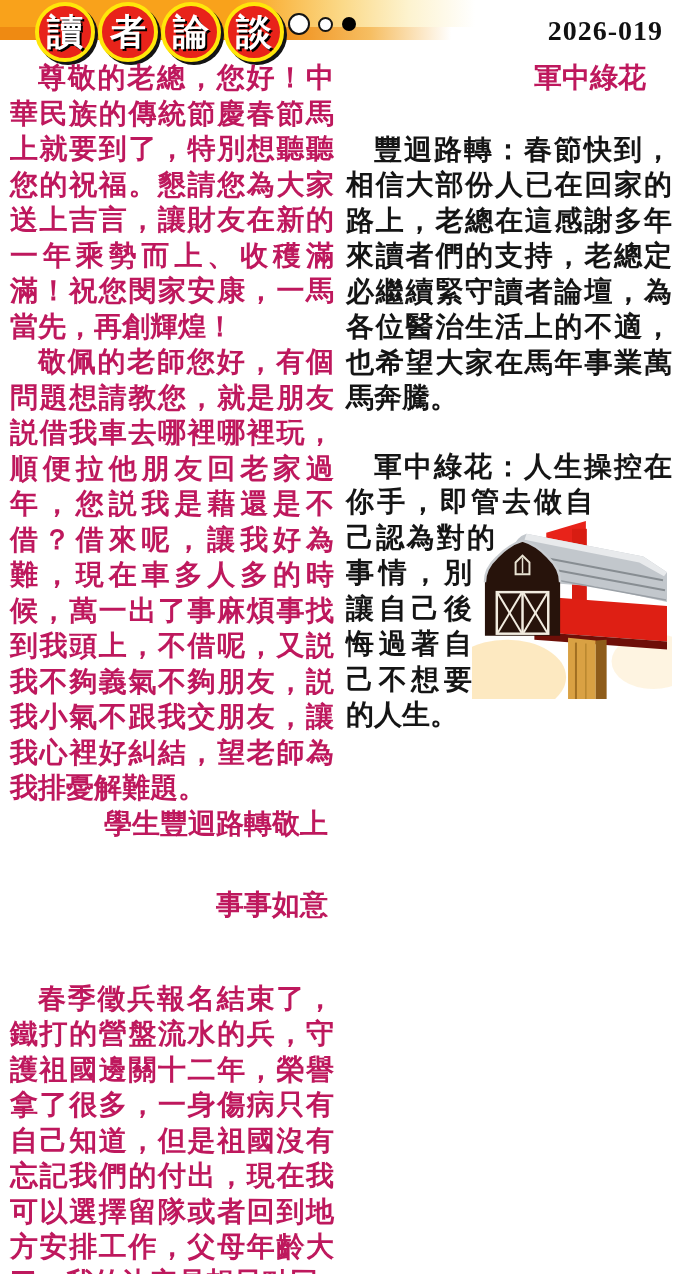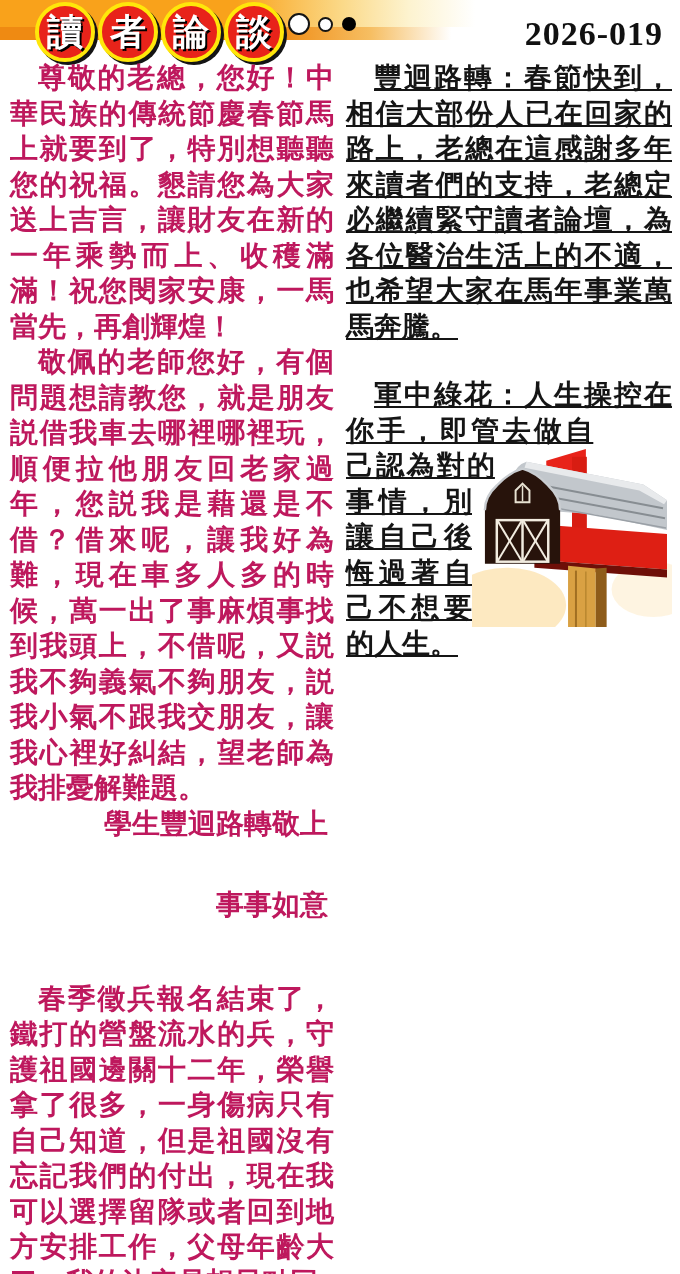--- a/index.html
+++ b/index.html
@@ -25,31 +25,31 @@
     text-shadow:2px 2px 0 #000000;
   }
   .badge.b0{left:35px}.badge.b1{left:98px}.badge.b2{left:161px}.badge.b3{left:224px}
   .dot{position:absolute;border-radius:50%;}
   .dot-lg{left:288px;top:13px;width:18px;height:18px;background:#fff;border:2px solid #141414;}
   .dot-sm{left:318px;top:17px;width:11px;height:11px;background:#fff;border:2px solid #141414;}
   .dot-fill{left:342px;top:17px;width:14px;height:14px;background:#000;}
   .issue{
     position:absolute;right:17px;top:15px;
     font-family:"Liberation Serif","DejaVu Serif",serif;
-    font-weight:700;font-size:34px;color:#111;letter-spacing:1px;
+    font-weight:700;font-size:28px;color:#111;letter-spacing:1px;
   }
   
   .col{position:absolute;top:60px;font-size:28px;line-height:35.5px;font-weight:700;
        text-align:justify;}
   .col-left{left:10px;width:324px;}
   .col-right{left:346px;width:326px;}
   .col p{margin:0;}
   .indent{text-indent:1em;}
   .letter{color:#be185d;}
-  .reply{color:#151515;text-decoration:underline;}
+  .reply{color:#151515;}
   .sig{text-align:right;padding-right:6px;}
   .sig-inset{padding-right:26px;}
   .gap-a{margin-bottom:46px !important;}
   .gap-b{margin-bottom:58px !important;}
   .gap-c{margin-bottom:36px !important;}
   .gap-d{margin-bottom:33px !important;}
   .gap-e{margin-bottom:30px !important;}
   
   .mailbox-float{
     float:right;width:200px;height:252px;
@@ -82,20 +82,21 @@
 
 <section class="col col-left">
   <p class="letter indent">尊敬的老總，您好！中華民族的傳統節慶春節馬上就要到了，特別想聽聽您的祝福。懇請您為大家送上吉言，讓財友在新的一年乘勢而上、收穫滿滿！祝您閔家安康，一馬當先，再創輝煌！</p>
   <p class="letter indent">敬佩的老師您好，有個問題想請教您，就是朋友説借我車去哪裡哪裡玩，順便拉他朋友回老家過年，您説我是藉還是不借？借來呢，讓我好為難，現在車多人多的時候，萬一出了事麻煩事找到我頭上，不借呢，又説我不夠義氣不夠朋友，説我小氣不跟我交朋友，讓我心裡好糾結，望老師為我排憂解難題。</p>
   <p class="letter sig gap-a">學生豐迴路轉敬上</p>
   <p class="letter sig gap-b">事事如意</p>
   <p class="letter indent">春季徵兵報名結束了，鐵打的營盤流水的兵，守護祖國邊關十二年，榮譽拿了很多，一身傷病只有自己知道，但是祖國沒有忘記我們的付出，現在我可以選擇留隊或者回到地方安排工作，父母年齡大了，我的決定是想早點回</p>
 </section>
 
 <section class="col col-right">
+  <p class="letter sig sig-inset gap-c">軍中綠花</p>
   <p class="reply indent gap-d">豐迴路轉：春節快到，相信大部份人已在回家的路上，老總在這感謝多年來讀者們的支持，老總定必繼續緊守讀者論壇，為各位醫治生活上的不適，也希望大家在馬年事業萬馬奔騰。</p>
 
   <div class="mailbox-float">
     <svg viewBox="0 0 200 190" xmlns="http://www.w3.org/2000/svg">
 
       <ellipse cx="34" cy="168" rx="60" ry="38" fill="#f7b733" opacity="0.30"></ellipse>
       <ellipse cx="182" cy="152" rx="42" ry="28" fill="#f7b733" opacity="0.15"></ellipse>
 
       <polygon points="74,22 114,10 114,40 74,52" fill="#e8231a"></polygon>
       <rect x="100" y="18" width="15" height="80" fill="#d81d12"></rect>

